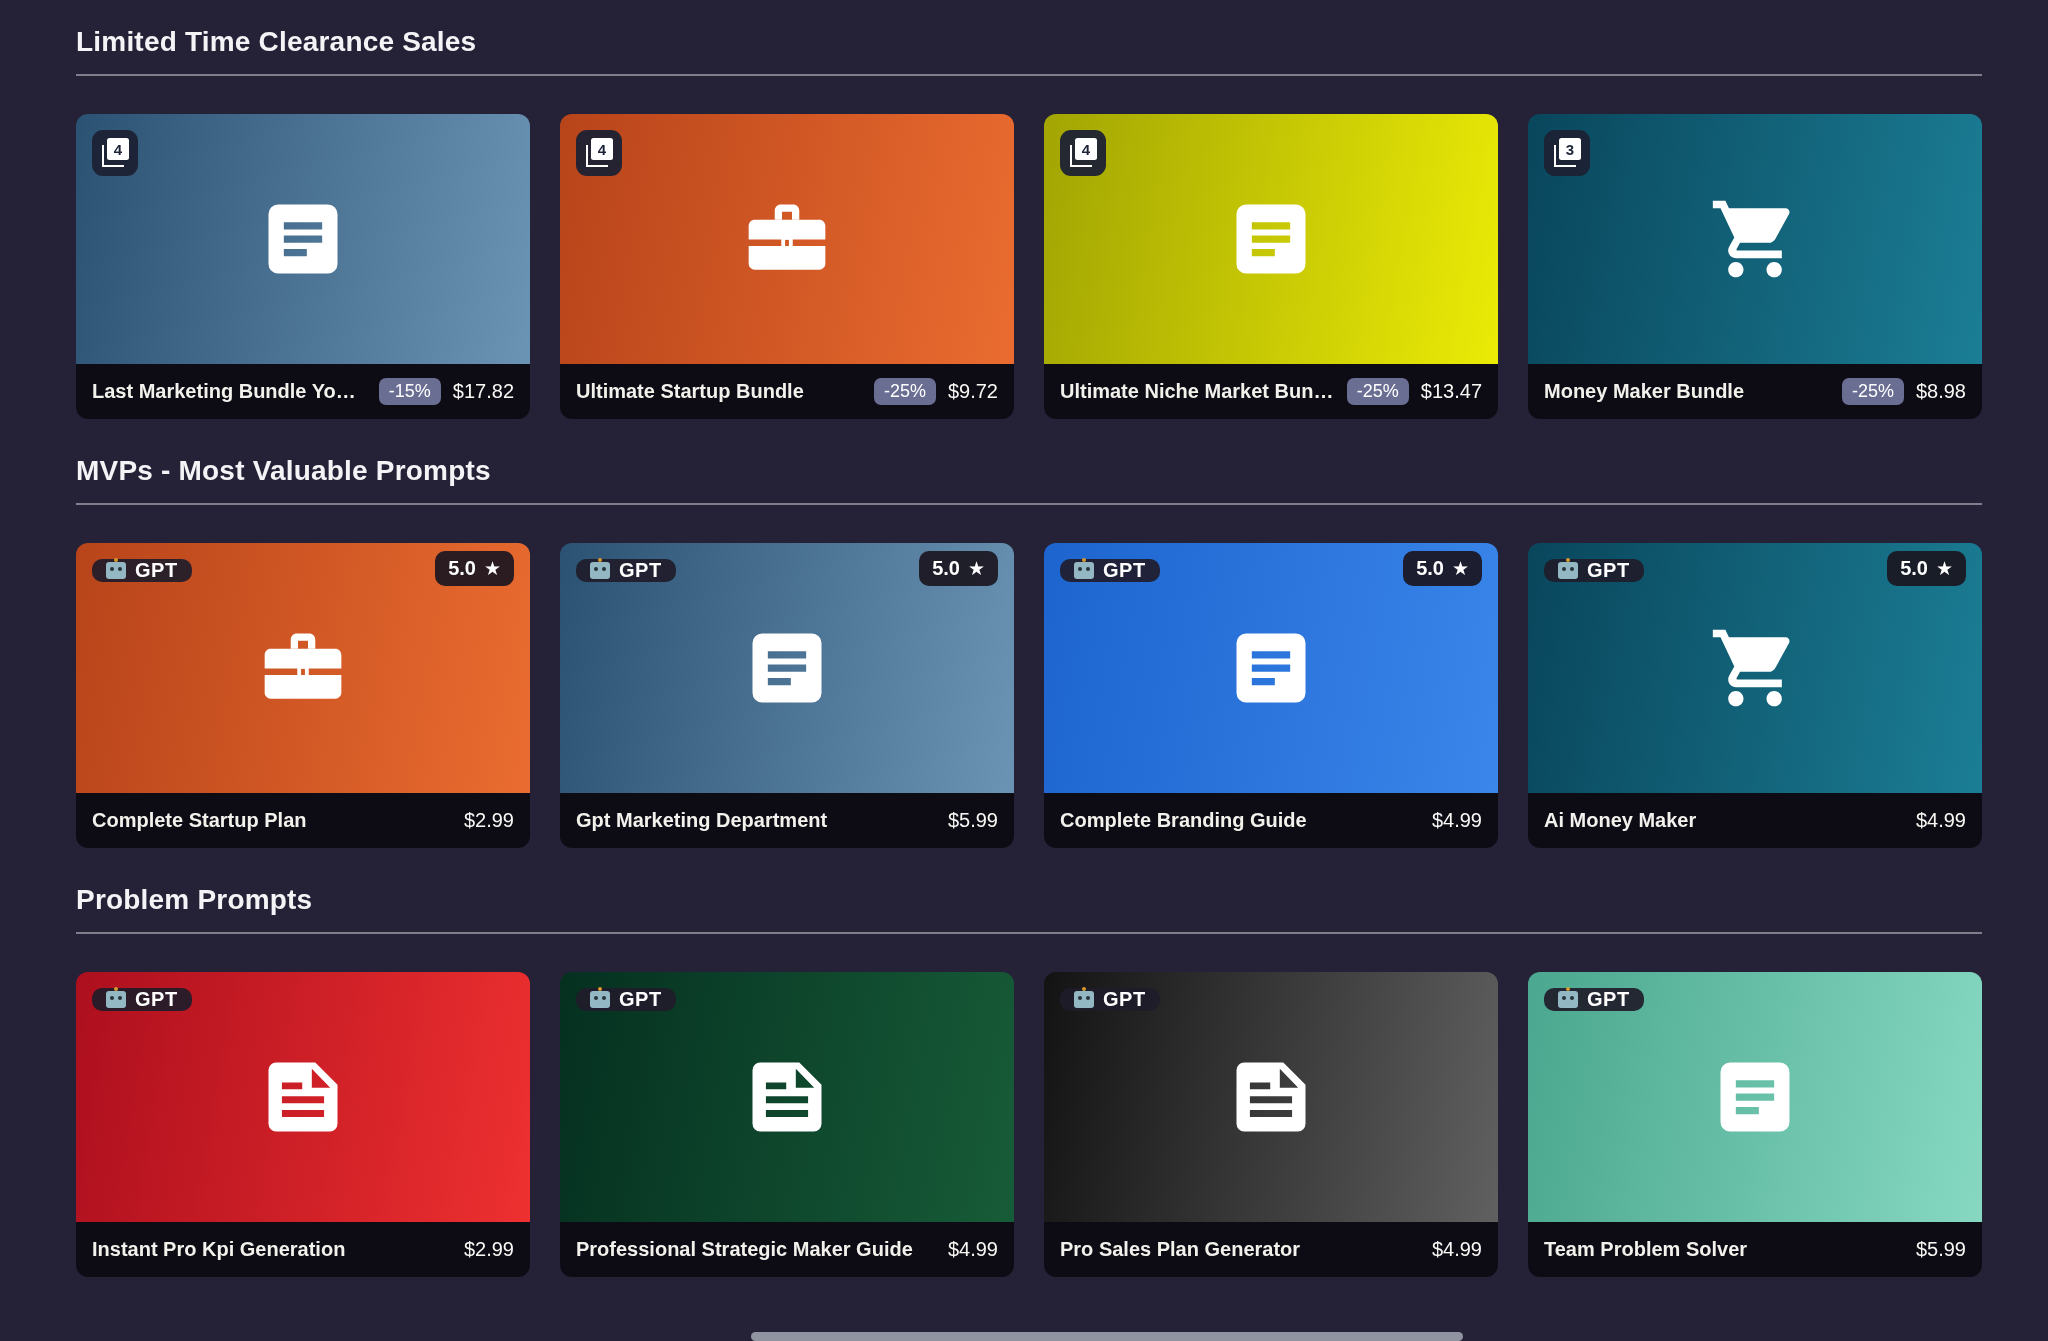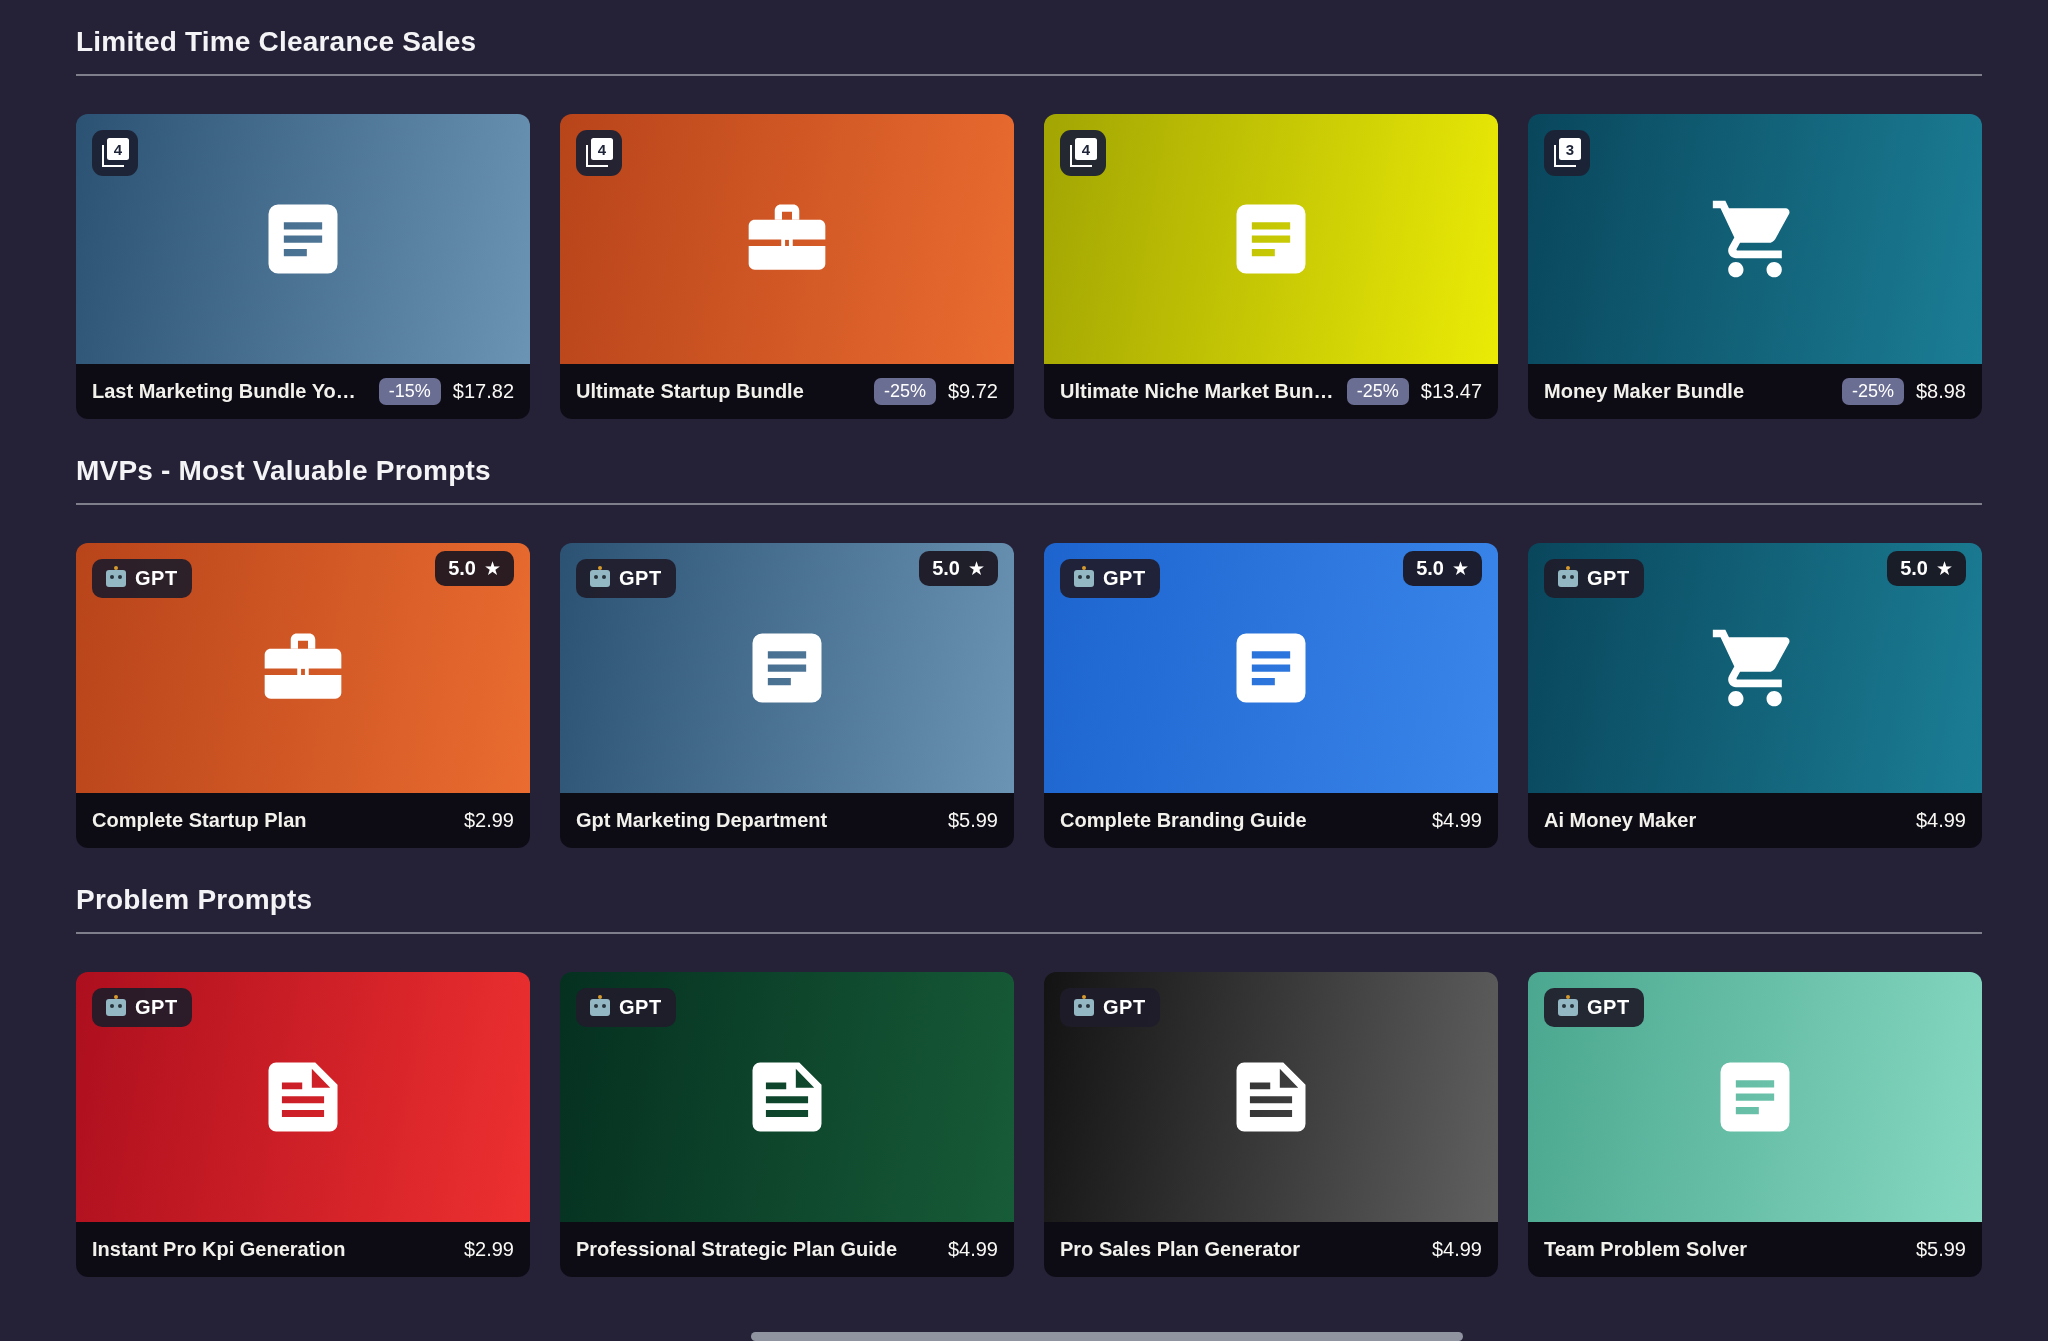--- a/index.html
+++ b/index.html
@@ -59,21 +59,21 @@
     position:absolute; top:8px; right:9px; width:22px; height:22px;
     background:#fff; border-radius:2.5px; color:#1d2438;
     font-size:15px; font-weight:700;
     display:flex; align-items:center; justify-content:center;
   }
 
   
   .gpt-badge {
     position:absolute; top:16px; left:16px;
     background:rgba(32,28,42,0.92); border-radius:10px;
-    padding:8px 14px; display:flex; align-items:center; gap:9px;
+    padding:0 14px; display:flex; align-items:center; gap:9px;
   }
   .gpt-label { color:#fff; font-size:20px; font-weight:700; letter-spacing:.5px; }
   .robot-icon { width:20px; height:17px; background:#93b7c3; border-radius:3px; position:relative; }
   .robot-icon::before {
     content:""; position:absolute; top:5px; left:4px; width:4px; height:4px;
     border-radius:50%; background:#27333c; box-shadow:8px 0 0 #27333c;
   }
   .robot-icon::after {
     content:""; position:absolute; top:-4px; left:8px; width:4px; height:4px;
     border-radius:50%; background:#d69a2d;
@@ -316,21 +316,21 @@
         <span class="gpt-label">GPT</span>
       </div>
 
       <span class="card-icon">
               <svg viewBox="0 0 24 24" xmlns="http://www.w3.org/2000/svg">
                 <path fill-rule="evenodd" d="M5 3h10.2L21 8.8V19a2 2 0 0 1-2 2H5a2 2 0 0 1-2-2V5a2 2 0 0 1 2-2zM14.3 4.6v5h4.8zM6.5 8.2h5.3V10H6.5zM6.5 11.8h11v1.8h-11zM6.5 15.4h11v1.8h-11z"></path>
               </svg>
             </span>
     </div>
     <div class="card-footer">
-      <span class="card-title">Professional Strategic Plan Guide</span>
+      <span class="card-title">Professional Strategic Maker Guide</span>
 
       <span class="card-price">$4.99</span>
     </div>
   </article>
         <article class="card">
     <div class="card-image" style="background: linear-gradient(100deg, rgb(19, 19, 19), rgb(96, 96, 96));">
 
       <div class="gpt-badge">
         <span class="robot-icon"></span>
         <span class="gpt-label">GPT</span>

